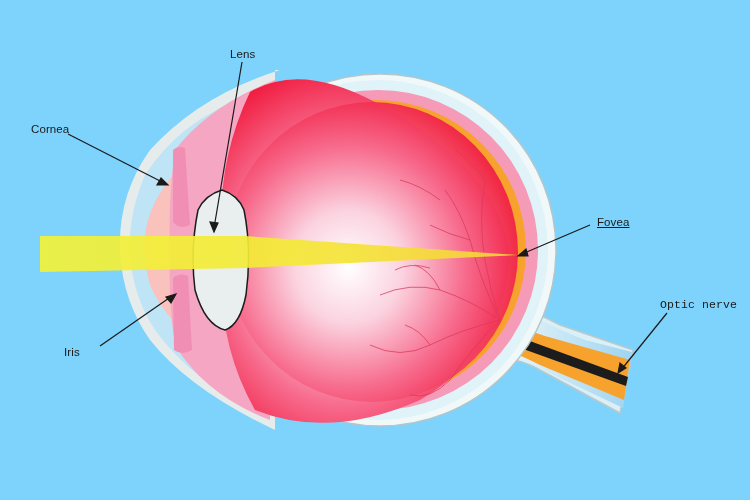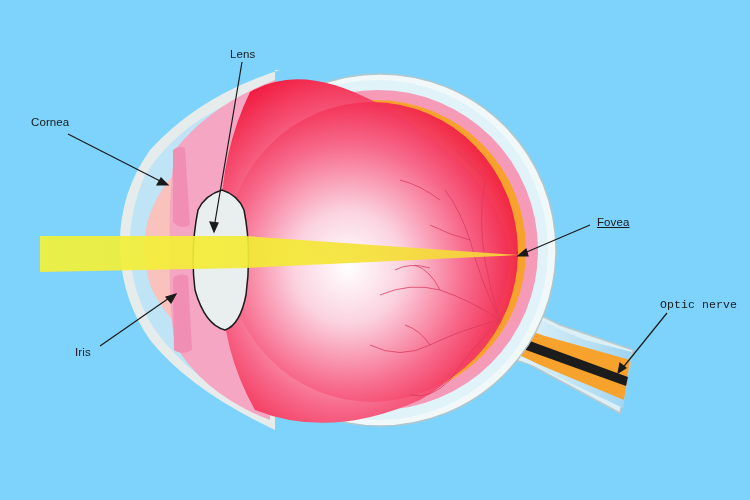--- a/index.html
+++ b/index.html
@@ -84,17 +84,17 @@
     <line x1="100" y1="346" x2="172" y2="296"></line>
         <path d="M176,294 L171,303 L166,297 Z"></path>
     <line x1="590" y1="225" x2="522" y2="254"></line>
         <path d="M518,256 L526,249 L528,256 Z"></path>
     <line x1="667" y1="313" x2="621" y2="370"></line>
         <path d="M618,373 L620,363 L626,368 Z"></path>
   </g>
 </svg>
 
 <span class="label" style="left:230px;top:48px;">Lens</span>
-<span class="label" style="left:31px;top:116px;">Cornea</span>
-<span class="label" style="left:75px;top:346px;">Iris</span>
+<span class="label" style="left:31px;top:123px;">Cornea</span>
+<span class="label" style="left:64px;top:346px;">Iris</span>
 <span class="label" style="left:597px;top:216px;text-decoration:underline;">Fovea</span>
 <span class="label" style="left:660px;top:298px;font-family:Liberation Mono, monospace;">Optic nerve</span>
 </div>
 
 </body></html>

